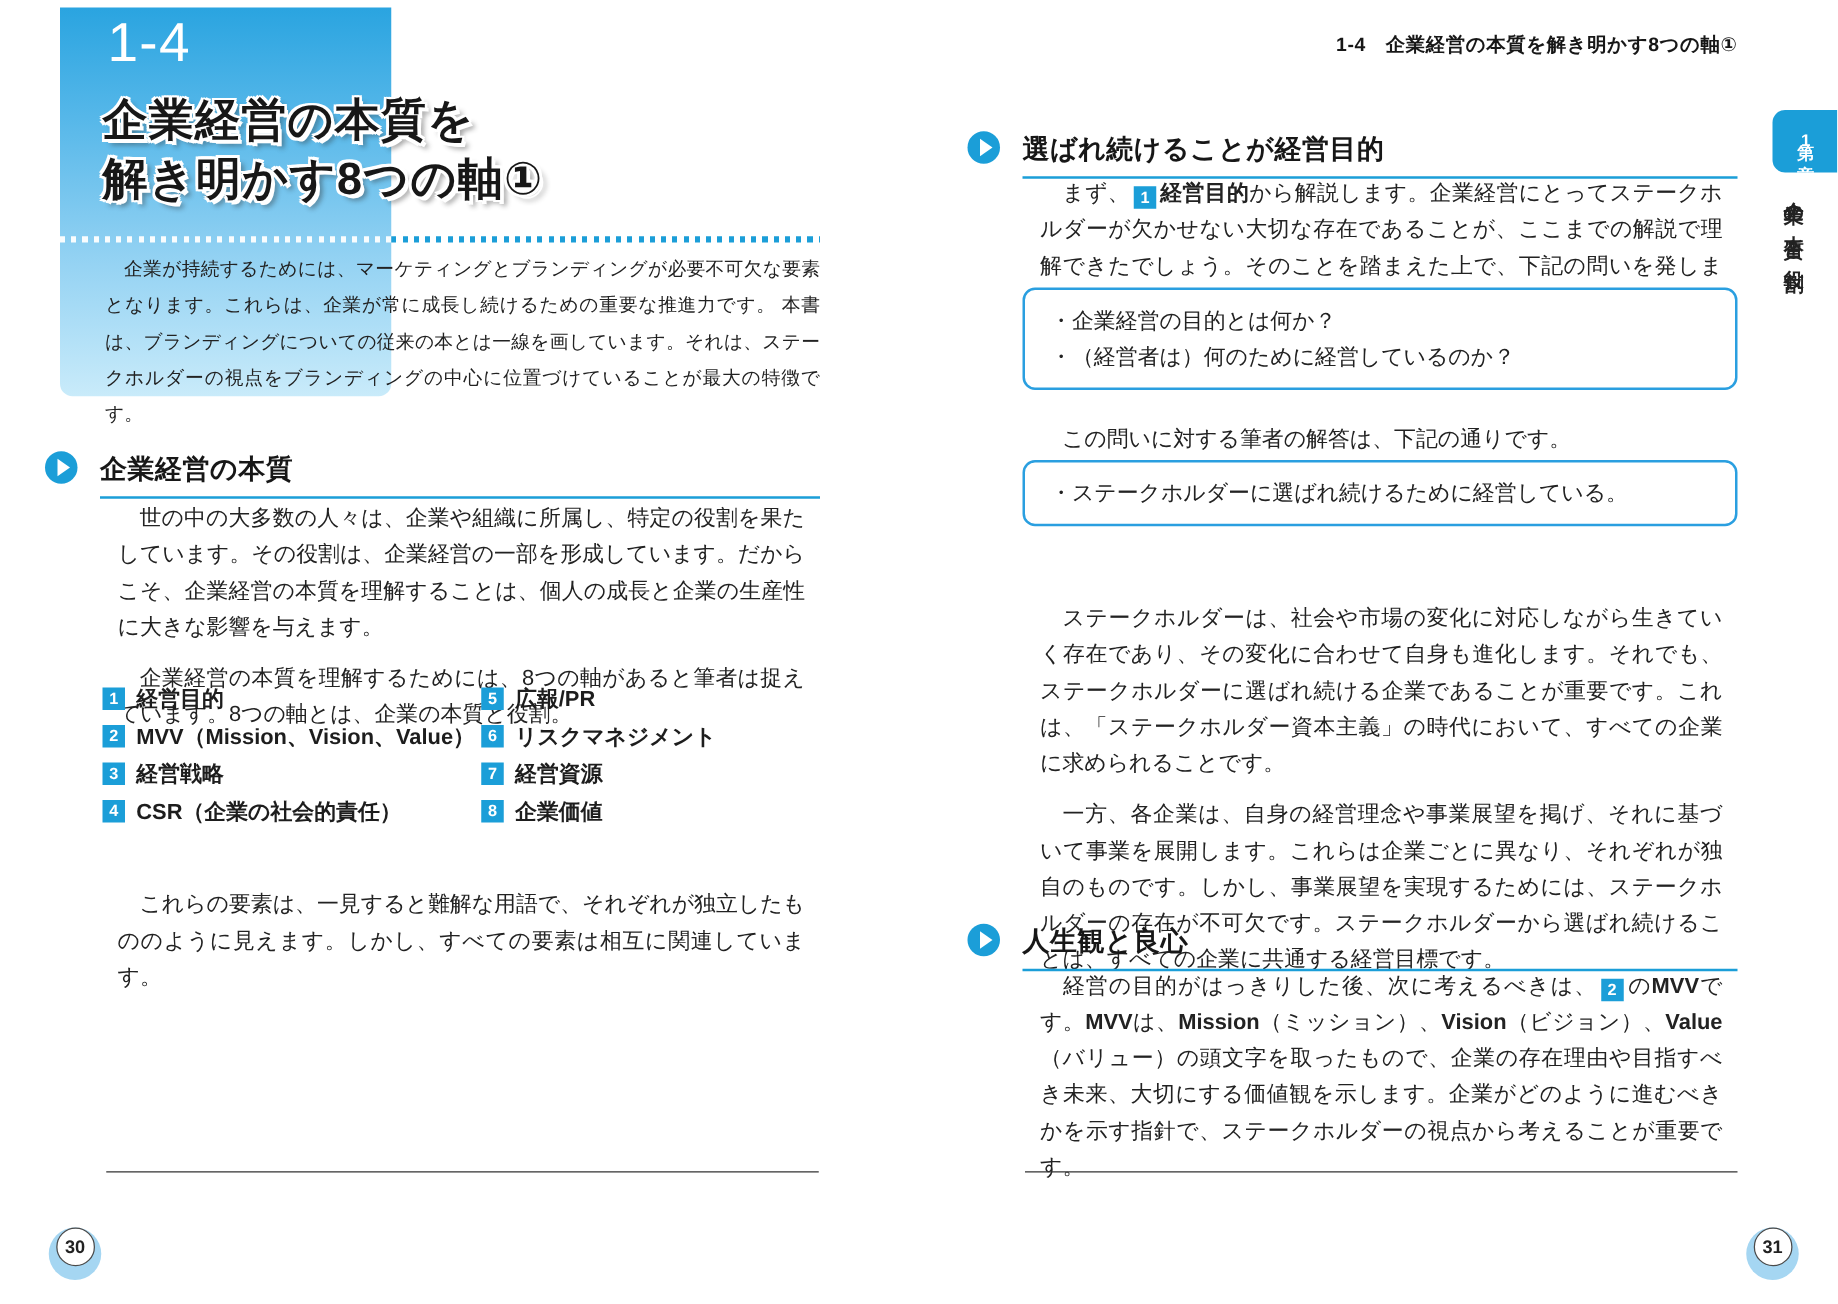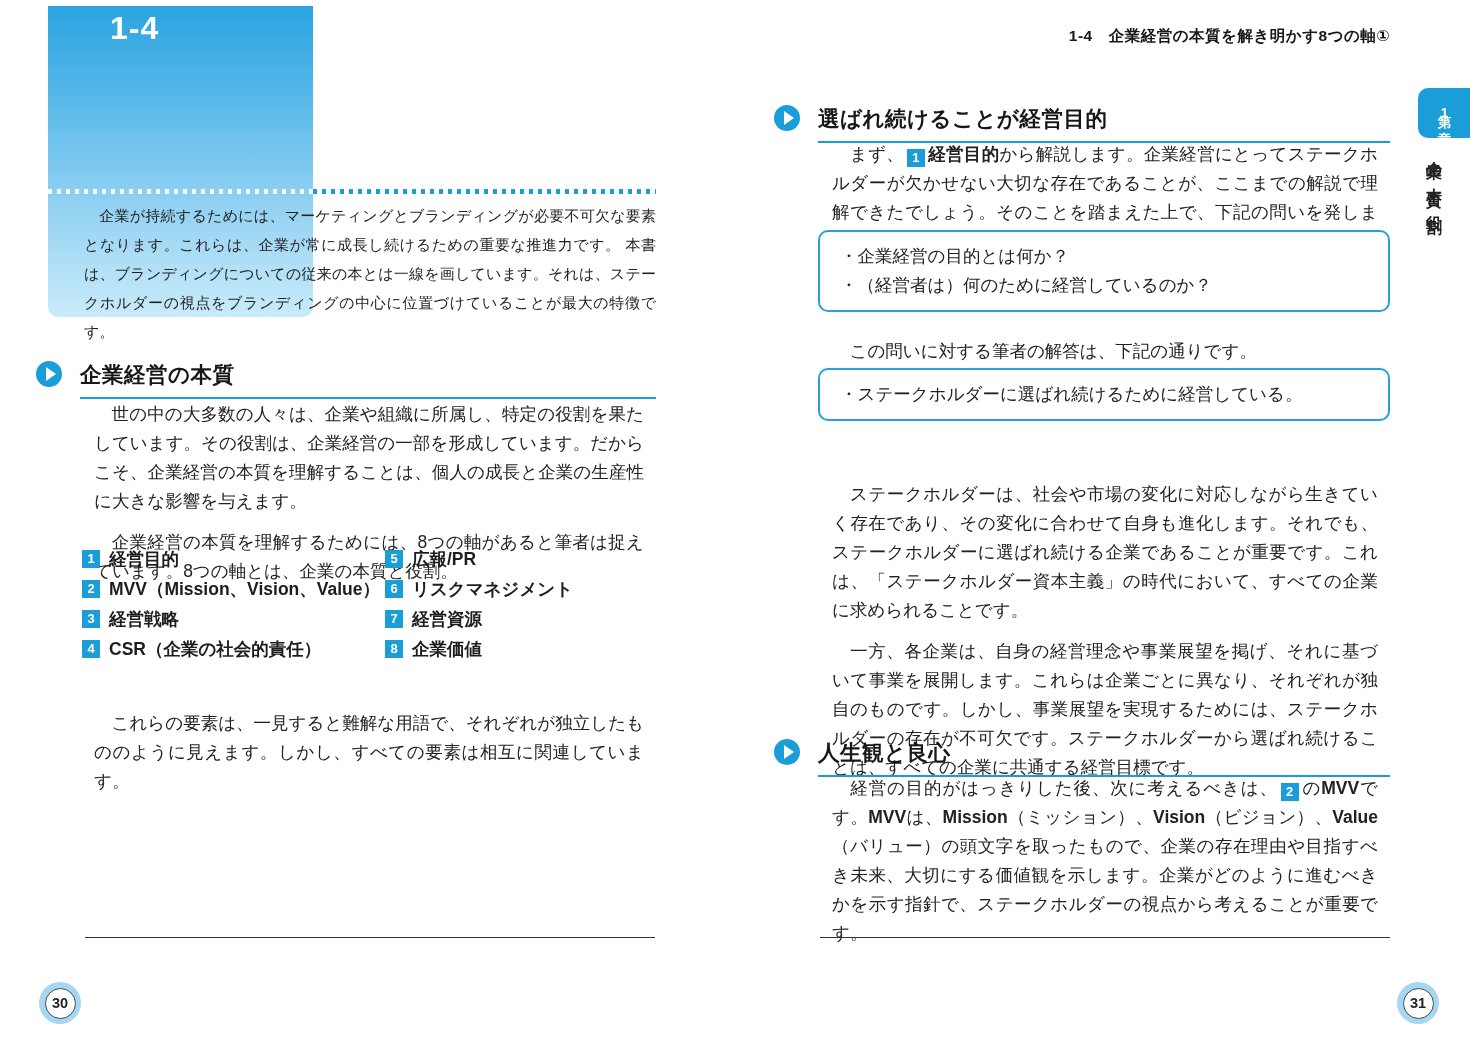--- a/index.html
+++ b/index.html
@@ -9,21 +9,21 @@
     color:#2a2a2a;
   }
   
   .title-block{
     position:absolute;left:48px;top:6px;width:265px;height:311px;
     background:linear-gradient(180deg,#2aa4e0 0%,#55b7e9 28%,#8fd0f2 62%,#c9ebfa 100%);
     border-radius:0 0 10px 10px;
   }
   .lesson-num{
     position:absolute;left:86px;top:10px;
-    font-size:32px;font-weight:700;color:#ffffff;letter-spacing:1px;margin-left:24px;
+    font-size:44px;font-weight:400;color:#ffffff;letter-spacing:1px;
   }
   .lesson-title{
     position:absolute;left:82px;top:72px;width:620px;
     font-size:36px;line-height:47px;font-weight:800;color:#171717;
     white-space:pre-line;letter-spacing:1px;
     text-shadow:
       -2px -2px 0 #fff,0 -2px 0 #fff,2px -2px 0 #fff,
       -2px 0 0 #fff,2px 0 0 #fff,
       -2px 2px 0 #fff,0 2px 0 #fff,2px 2px 0 #fff,
       3px 3px 0 #fff,5px 5px 4px rgba(40,40,40,.45);
@@ -79,21 +79,21 @@
   .qbox{
     position:absolute;left:818px;width:572px;box-sizing:border-box;
     border:2.5px solid #2a9fe0;border-radius:10px;background:#fff;
     padding:10px 20px;font-size:17.5px;line-height:29px;color:#222;
   }
   .qbox p{margin:0;}
   
   .foot-rule{position:absolute;top:937px;width:570px;height:0;border-top:1.6px solid #333;}
   .pagenum{
     position:absolute;top:982px;width:42px;height:42px;border-radius:50%;
-    background:#a5d6f2;display:flex;align-items:center;justify-content:center;
+    background:#a5d6f2;display:flex;align-items:flex-start;justify-content:center;
   }
   .pagenum .inner{
     width:29px;height:29px;border-radius:50%;background:#fff;border:1.5px solid #4a4a4a;
     display:flex;align-items:center;justify-content:center;
     font-size:14.5px;font-weight:bold;color:#222;
   }
   
   .chapter-tab{
     position:absolute;right:0;top:88px;width:52px;height:50px;
     background:#1b9ed8;border-radius:10px 0 0 10px;
@@ -111,20 +111,22 @@
     font-size:15.5px;font-weight:bold;color:#171717;letter-spacing:.5px;
   }
 </style>
 </head>
 <body>
 
 <div class="page">
 
   <div class="title-block"></div>
   <div class="lesson-num">1-4</div>
+  <div class="lesson-title">企業経営の本質を
+解き明かす8つの軸①</div>
   <div class="dotline">
     <div class="seg-light"></div>
     <div class="seg-blue"></div>
   </div>
   <div class="intro">　企業が持続するためには、マーケティングとブランディングが必要不可欠な要素となります。これらは、企業が常に成長し続けるための重要な推進力です。 本書は、ブランディングについての従来の本とは一線を画しています。それは、ステークホルダーの視点をブランディングの中心に位置づけていることが最大の特徴です。</div>
 
   <div class="sec" style="left:80px;top:340px;width:576px;">
     <span class="play"></span>
     <div class="head">企業経営の本質</div>
   </div>

